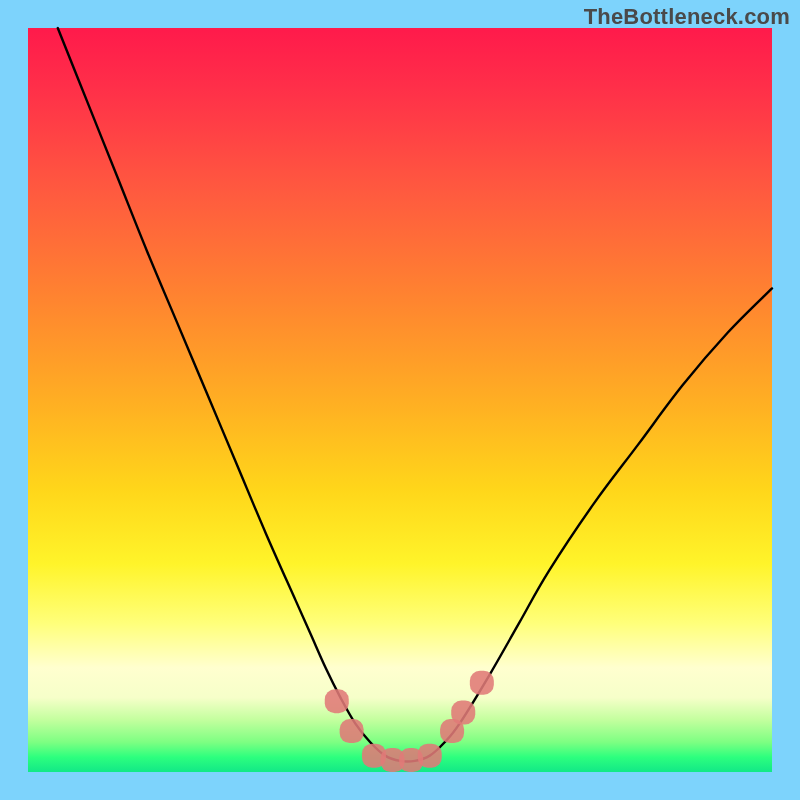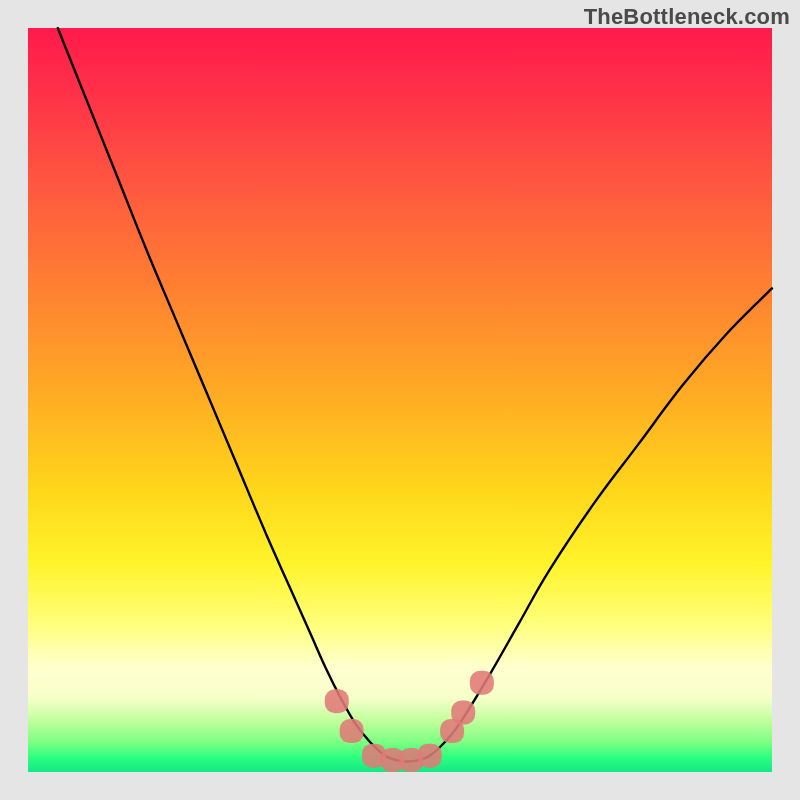--- a/index.html
+++ b/index.html
@@ -1,21 +1,21 @@
 <!DOCTYPE html>
 <html><head>
 <meta charset="utf-8">
 <style>
   * { margin: 0; padding: 0; box-sizing: border-box; }
   html, body { width: 800px; height: 800px; overflow: hidden; background: #000; }
   .frame {
     position: relative;
     width: 800px;
     height: 800px;
-    background: #e5e5e5;
+    background: #7dd3fc;
   }
   .watermark {
     position: absolute;
     top: 4px;
     right: 10px;
     font-family: Arial, Helvetica, sans-serif;
     font-size: 22px;
     font-weight: 600;
     color: #4a4a4a;
     letter-spacing: 0.2px;

